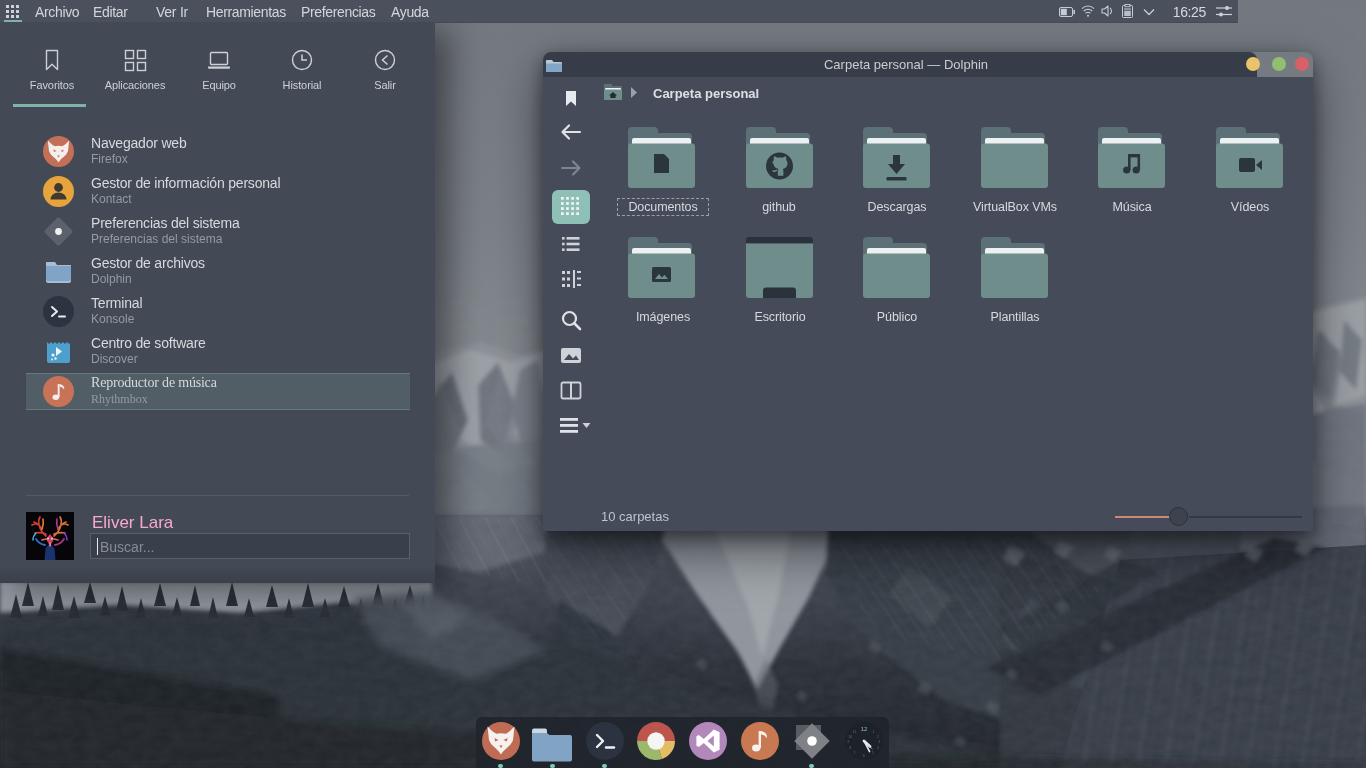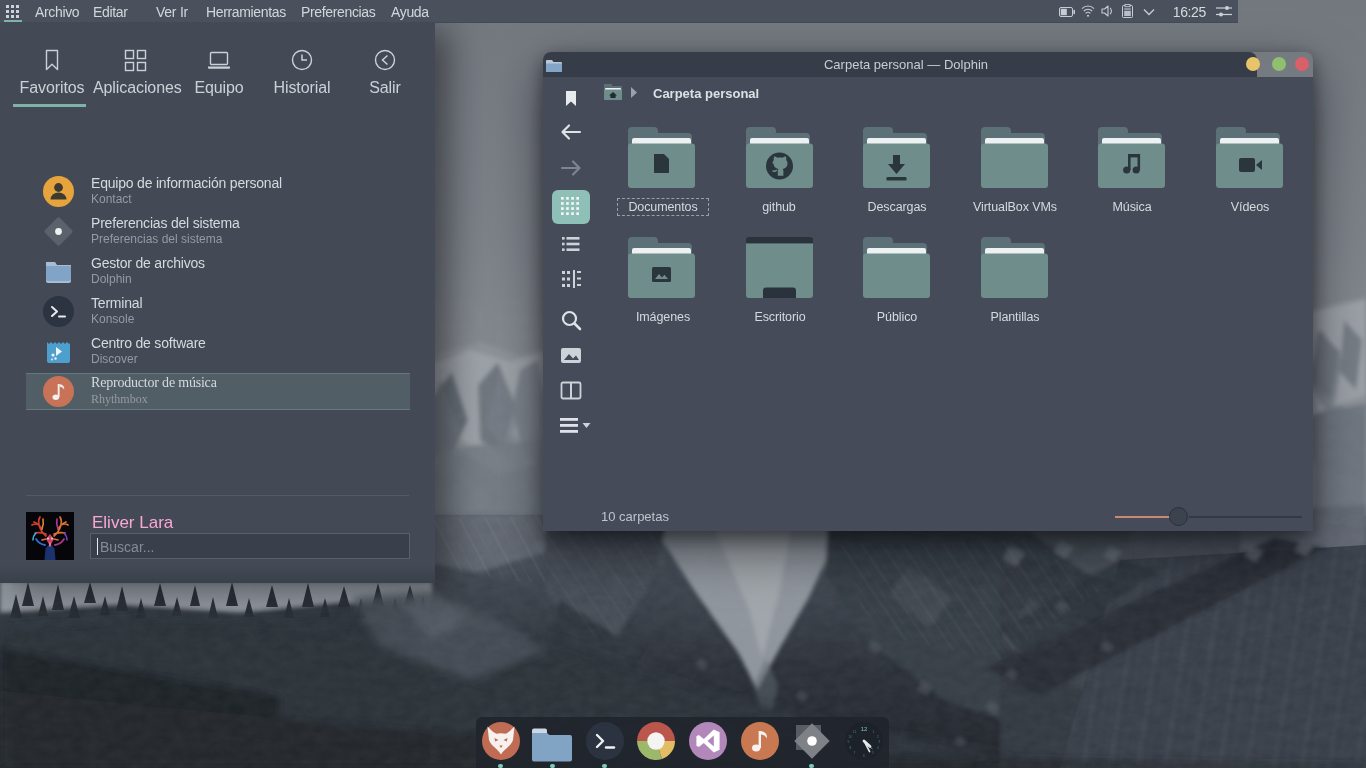--- a/index.html
+++ b/index.html
@@ -10,21 +10,21 @@
 
   
   #menubar { position:absolute; left:0; top:0; width:1238px; height:23px;
     background:#4b515c; border-bottom:1px solid #434a54; color:#d2d6dc; font-size:14px; letter-spacing:-0.35px; z-index:40; }
   #menubar .mi { position:absolute; top:4px; }
   #tray { position:absolute; right:0; top:0; height:23px; color:#ccd1d8; }
 
   
   #launcher { position:absolute; left:0; top:23px; width:435px; height:560px;
     background:#434955; z-index:30; box-shadow:14px 6px 32px rgba(10,12,16,0.5); }
-  .tab { position:absolute; width:84px; text-align:center; color:#ccd1d7; font-size:16px; letter-spacing:-0.1px; }
+  .tab { position:absolute; width:84px; text-align:center; color:#ccd1d7; font-size:11px; letter-spacing:-0.1px; }
   .tab svg { display:block; margin:0 auto 6px auto; }
   #tabline { position:absolute; left:13px; top:81px; width:73px; height:3px; background:#7fb3a8; }
   .approw { position:absolute; left:0; width:435px; height:40px; }
   .approw .ic { position:absolute; left:43px; top:4px; width:31px; height:31px; }
   .approw .t1 { position:absolute; left:91px; top:3px; font-size:14px; letter-spacing:-0.2px; color:#d6dade; }
   .approw .t2 { position:absolute; left:91px; top:20px; font-size:12px; color:#959ba4; }
   #hilite { position:absolute; left:26px; top:350px; width:384px; height:37px;
     background:rgba(142,180,172,0.2); border-top:1px solid rgba(150,195,185,0.28);
     border-bottom:1px solid rgba(150,195,185,0.28); }
   #usersep { position:absolute; left:26px; top:472px; width:383px; height:1px; background:#545b66; }
@@ -301,27 +301,37 @@
     <div class="tab" style="left:343px;top:24px;">
       <svg width="26" height="26" viewBox="0 0 26 26">
         <circle cx="13" cy="13" r="9.5" fill="none" stroke="#ccd1d7" stroke-width="1.4"></circle>
         <path d="M15.5,8.5 L10.5,13 15.5,17.5" fill="none" stroke="#ccd1d7" stroke-width="1.5"></path>
         </svg>
       Salir
     </div>
     <div id="tabline"></div>
     <div id="hilite"></div>
 
+    <div class="approw" style="top:109px;">
+      <svg class="ic" viewBox="0 0 31 31">
+        <circle cx="15.5" cy="15.5" r="15.5" fill="#c46f58"></circle>
+        <path d="M15.5,26.5 C12.5,21.5 8,20.5 6,15 L4.8,4.5 C7.6,7.2 10,9.6 12,10.2 C13,9.9 14.2,9.7 15.5,9.7 C16.8,9.7 18,9.9 19,10.2 C21,9.6 23.4,7.2 26.2,4.5 L25,15 C23,20.5 18.5,21.5 15.5,26.5 Z" fill="#f4efec"></path>
+        <path d="M10.5,13.5 l3,1.5 -2.6,1 Z M20.5,13.5 l-3,1.5 2.6,1 Z" fill="#c46f58"></path>
+        <path d="M14.2,19.5 h2.6 L15.5,21.5 Z" fill="#c46f58"></path>
+      </svg>
+      <div class="t1">Navegador web</div>
+        <div class="t2">Firefox</div>
+    </div>
     <div class="approw" style="top:149px;">
       <svg class="ic" viewBox="0 0 31 31">
         <circle cx="15.5" cy="15.5" r="15.5" fill="#e8a43c"></circle>
         <circle cx="15.5" cy="11.5" r="4.4" fill="#3d3a33"></circle>
         <path d="M7.5,23.5 a8,7 0 0 1 16,0 Z" fill="#3d3a33"></path>
       </svg>
-      <div class="t1">Equipo de información personal</div>
+      <div class="t1">Gestor de información personal</div>
         <div class="t2">Kontact</div>
     </div>
     <div class="approw" style="top:189px;">
       <svg class="ic" viewBox="0 0 31 31">
         <rect x="5" y="5" width="21" height="21" rx="2" transform="rotate(45 15.5 15.5)" fill="#5b626b"></rect>
         <circle cx="15.5" cy="15.5" r="3.4" fill="#eef0f2"></circle>
       </svg>
       <div class="t1">Preferencias del sistema</div>
         <div class="t2">Preferencias del sistema</div>
     </div>

